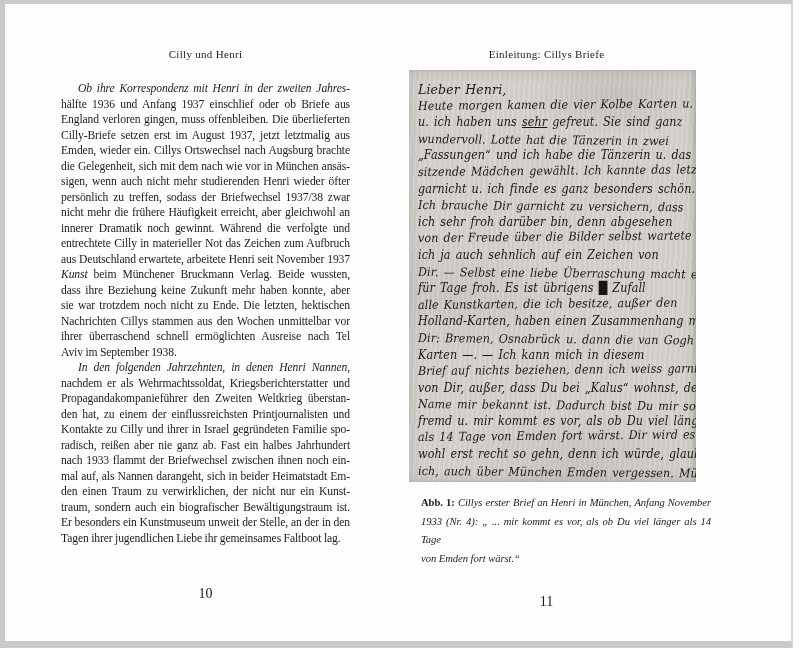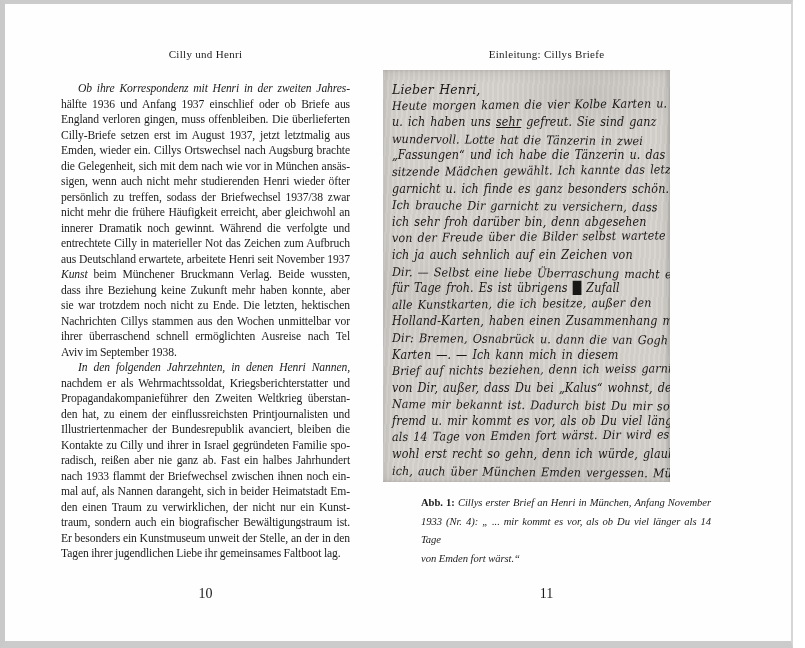--- a/index.html
+++ b/index.html
@@ -15,24 +15,24 @@
   #head-right{left:398px;width:287px;}
 
   .body-text{position:absolute;left:56px;top:77px;width:289px;
     font-size:11.6px;line-height:15.5px;letter-spacing:-.1px;word-spacing:-.3px;}
   .para .line{text-align:justify;text-align-last:justify;}
   .para .line.last{text-align-last:left;}
   .para .line.first{text-indent:17px;font-style:italic;}
 
   .page-number{position:absolute;top:582px;font-size:14px;text-align:center;}
   #pn-left{left:56px;width:289px;}
-  #pn-right{left:398px;width:287px;}
+  #pn-right{left:398px;width:287px;margin-top:8px;}
 
   .letter{
-    position:absolute;left:378px;top:66px;width:287px;height:412px;
+    position:absolute;left:404px;top:66px;width:287px;height:412px;
     box-sizing:border-box;padding:11px 4px 0 9px;overflow:hidden;
     background-color:#d6d3cf;
     background-image:
       radial-gradient(ellipse 130px 60px at 72% 6%, rgba(90,84,78,.12), transparent 70%),
       radial-gradient(ellipse 160px 90px at 15% 55%, rgba(90,84,78,.08), transparent 70%),
       radial-gradient(ellipse 180px 80px at 60% 95%, rgba(90,84,78,.10), transparent 70%),
       repeating-linear-gradient(93deg, rgba(255,255,255,.05) 0 2px, rgba(60,55,50,.04) 2px 5px);
     box-shadow:inset 0 0 14px rgba(50,45,40,.18), inset -2px 0 3px rgba(50,45,40,.15);
   }
   .letter .line{
@@ -79,21 +79,20 @@
         <div class="line">sie war trotzdem noch nicht zu Ende. Die letzten, hektischen</div>
         <div class="line">Nachrichten Cillys stammen aus den Wochen unmittelbar vor</div>
         <div class="line">ihrer überraschend schnell ermöglichten Ausreise nach Tel</div>
         <div class="line last">Aviv im September 1938.</div>
       </div>
     <div class="para">
         <div class="line first">In den folgenden Jahrzehnten, in denen Henri Nannen,</div>
         <div class="line">nachdem er als Wehrmachtssoldat, Kriegsberichterstatter und</div>
         <div class="line">Propagandakompanieführer den Zweiten Weltkrieg überstan-</div>
         <div class="line">den hat, zu einem der einflussreichsten Printjournalisten und</div>
-        <div class="line">Illustriertenmacher der Bundesrepublik avanciert, bleiben die</div>
         <div class="line">Kontakte zu Cilly und ihrer in Israel gegründeten Familie spo-</div>
         <div class="line">radisch, reißen aber nie ganz ab. Fast ein halbes Jahrhundert</div>
         <div class="line">nach 1933 flammt der Briefwechsel zwischen ihnen noch ein-</div>
         <div class="line">mal auf, als Nannen darangeht, sich in beider Heimatstadt Em-</div>
         <div class="line">den einen Traum zu verwirklichen, der nicht nur ein Kunst-</div>
         <div class="line">traum, sondern auch ein biografischer Bewältigungstraum ist.</div>
         <div class="line">Er besonders ein Kunstmuseum unweit der Stelle, an der in den</div>
         <div class="line last">Tagen ihrer jugendlichen Liebe ihr gemeinsames Faltboot lag.</div>
       </div>
   </div>

